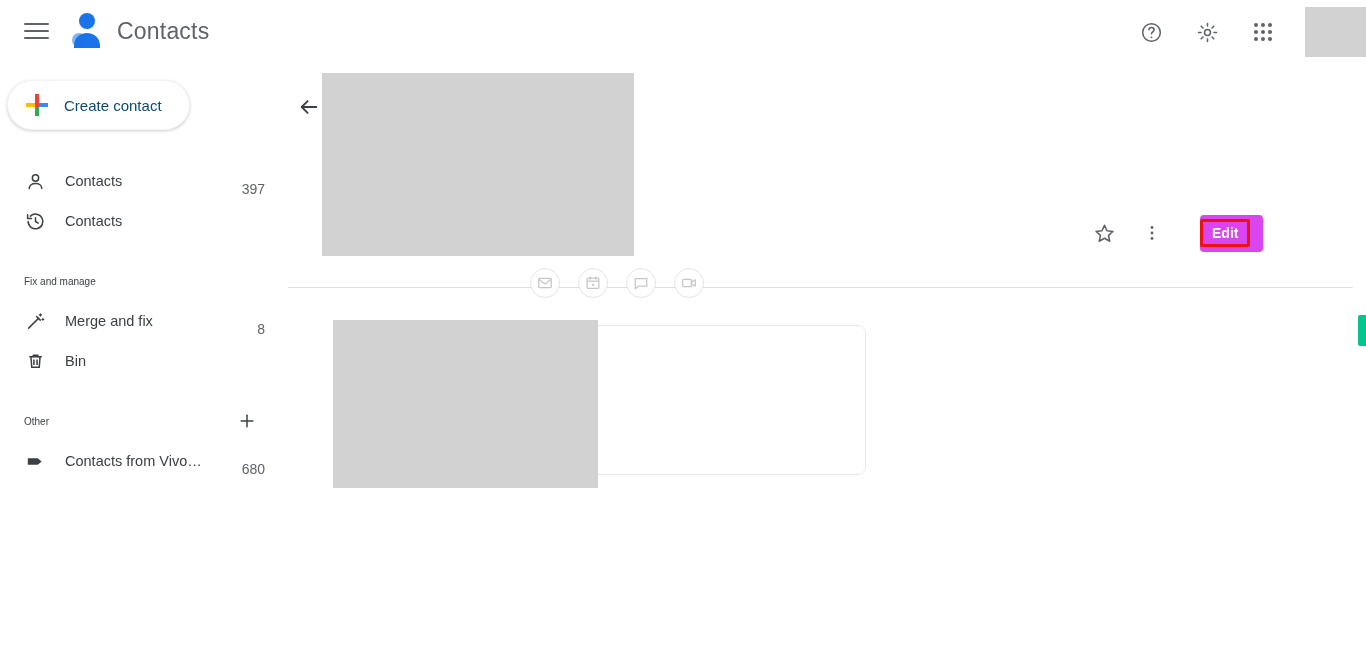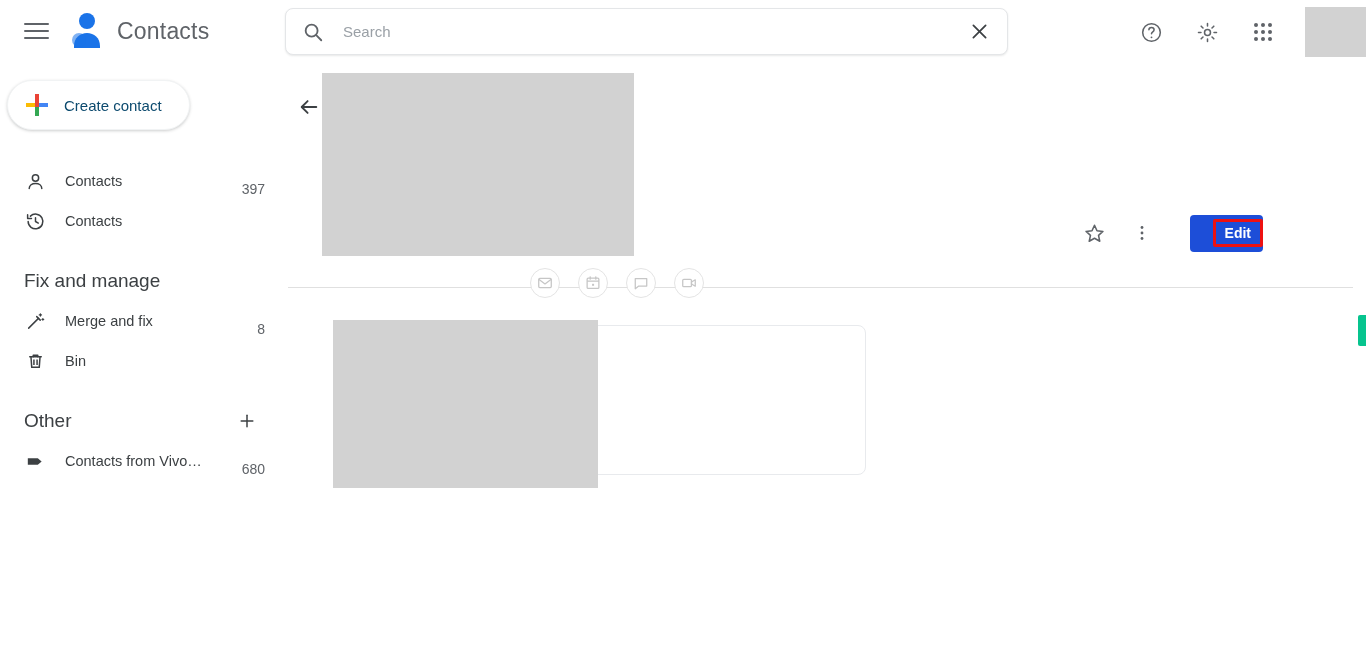--- a/index.html
+++ b/index.html
@@ -114,21 +114,21 @@
     white-space: nowrap; overflow: hidden; text-overflow: ellipsis;
   }
   .nav-item .ni-count { font-size: 14px; color: #5f6368; margin-left: 6px; margin-top: 16px; }
   .nav-item .ni-info { width: 20px; height: 20px; flex: none; }
 
   .section-head {
     margin-top: 26px; margin-bottom: 6px;
     padding-left: 24px; padding-right: 26px;
     height: 28px;
     display: flex; align-items: center; justify-content: space-between;
-    font-size: 19px; color: #3c4043;
+    font-size: 10px; color: #3c4043;
   }
   .add-label-btn {
     width: 24px; height: 24px; display: flex; align-items: center; justify-content: center;
     cursor: pointer; border-radius: 50%;
   }
 
   
   .content {
     position: absolute; left: 285px; top: 64px;
     width: 1081px; height: 593px;
@@ -149,24 +149,24 @@
     position: absolute; right: 103px; top: 149px;
     display: flex; align-items: center; gap: 8px;
   }
   .star-btn, .more-btn {
     width: 40px; height: 40px;
     display: flex; align-items: center; justify-content: center;
     cursor: pointer; border-radius: 50%;
   }
   .edit-btn {
     margin-left: 20px;
-    width: 73px; height: 37px;
-    background: #1d4ed8;
+    width: 63px; height: 37px;
+    background: #d946ef;
     border-radius: 4px;
-    display: flex; align-items: center; justify-content: flex-end;
+    display: flex; align-items: center; justify-content: flex-start;
     cursor: pointer;
     border: none;
   }
   .edit-highlight {
     border: 3px solid #ee1111;
     padding: 3px 9px;
     border-radius: 2px;
     display: flex; align-items: center; justify-content: center;
   }
   .edit-label {
@@ -232,35 +232,20 @@
     <span class="brand-icon">
       <svg width="34" height="42" viewBox="0 0 34 42">
         <circle cx="17" cy="11" r="8" fill="#1a73e8"></circle>
         <path d="M4 36c0-8 6-13 13-13s13 5 13 13v2H4z" fill="#1a73e8"></path>
         <circle cx="9" cy="30" r="7" fill="#1a73e8" opacity="0.55"></circle>
       </svg>
     </span>
     <span class="brand-title">Contacts</span>
   </div>
 
-  <div class="searchbar">
-    <span class="search-icon">
-      <svg width="22" height="22" viewBox="0 0 24 24" fill="none" stroke="#5f6368" stroke-width="2">
-        <circle cx="10.5" cy="10.5" r="6.5"></circle>
-        <line x1="15.5" y1="15.5" x2="21" y2="21" stroke-linecap="round"></line>
-      </svg>
-    </span>
-    <input class="search-input" type="text" placeholder="Search" style="">
-    <span class="search-clear">
-      <svg width="21" height="21" viewBox="0 0 24 24" stroke="#3c4043" stroke-width="2" stroke-linecap="round">
-        <line x1="5" y1="5" x2="19" y2="19"></line>
-        <line x1="19" y1="5" x2="5" y2="19"></line>
-      </svg>
-    </span>
-  </div>
 
   <div class="topbar-actions">
     <span class="icon-btn">
       <svg width="23" height="23" viewBox="0 0 24 24" fill="none" stroke="#5f6368" stroke-width="1.6">
         <circle cx="12" cy="12" r="9.2"></circle>
         <path d="M9.3 9.2c0-1.5 1.2-2.5 2.7-2.5s2.7 1 2.7 2.4c0 2.2-2.7 2.1-2.7 4.2" stroke-linecap="round"></path>
         <circle cx="12" cy="17" r="0.95" fill="#5f6368" stroke="none"></circle>
       </svg>
     </span>
     <span class="icon-btn">

